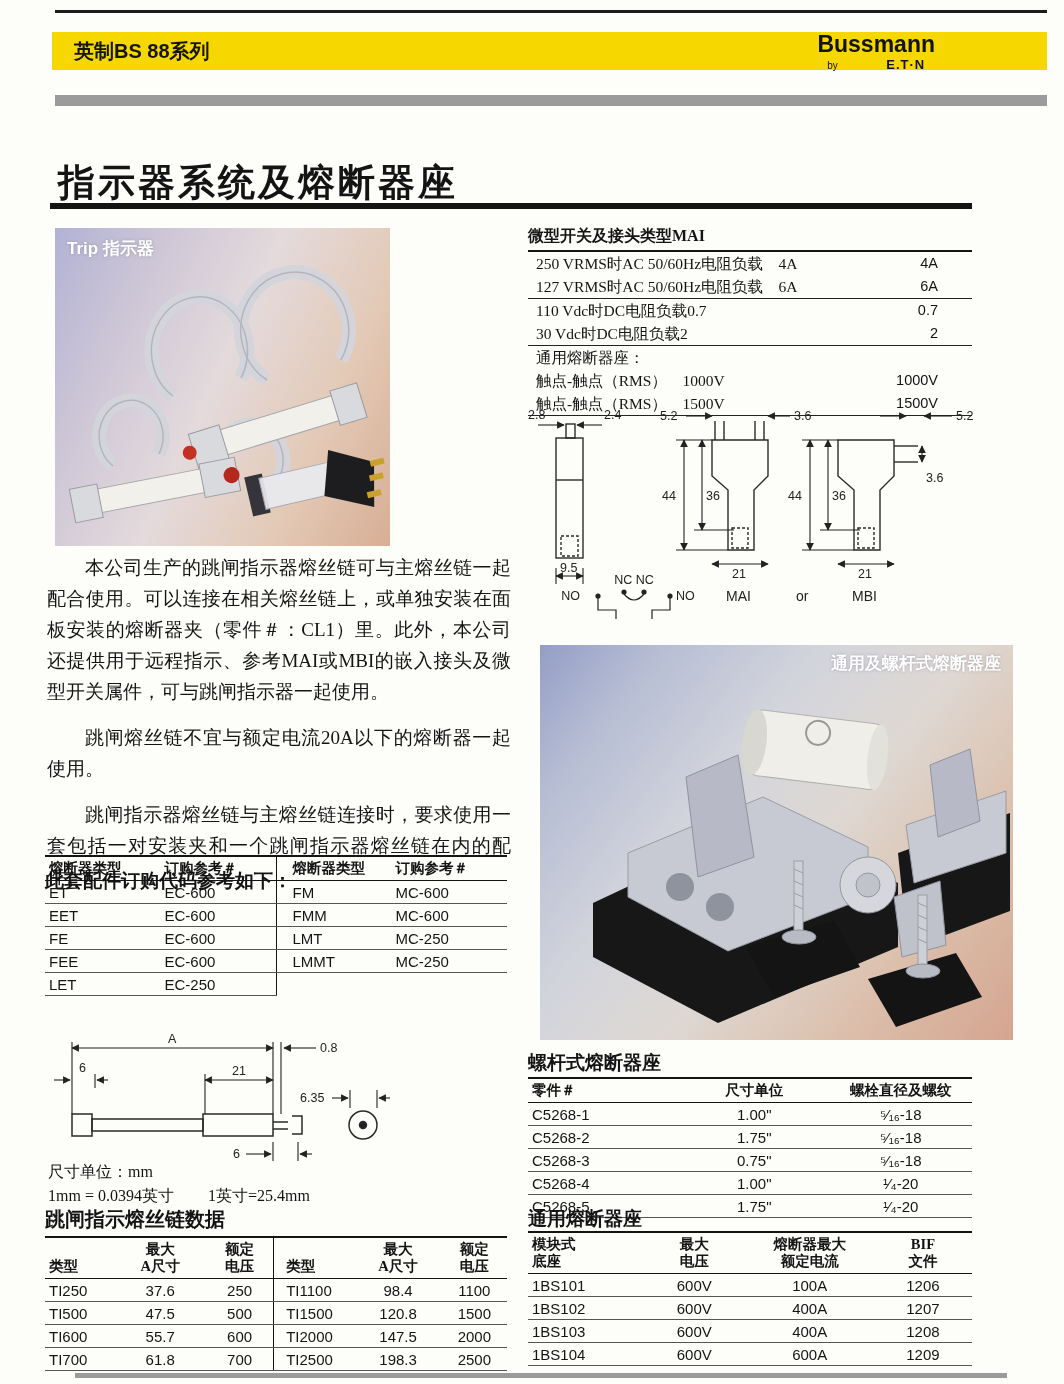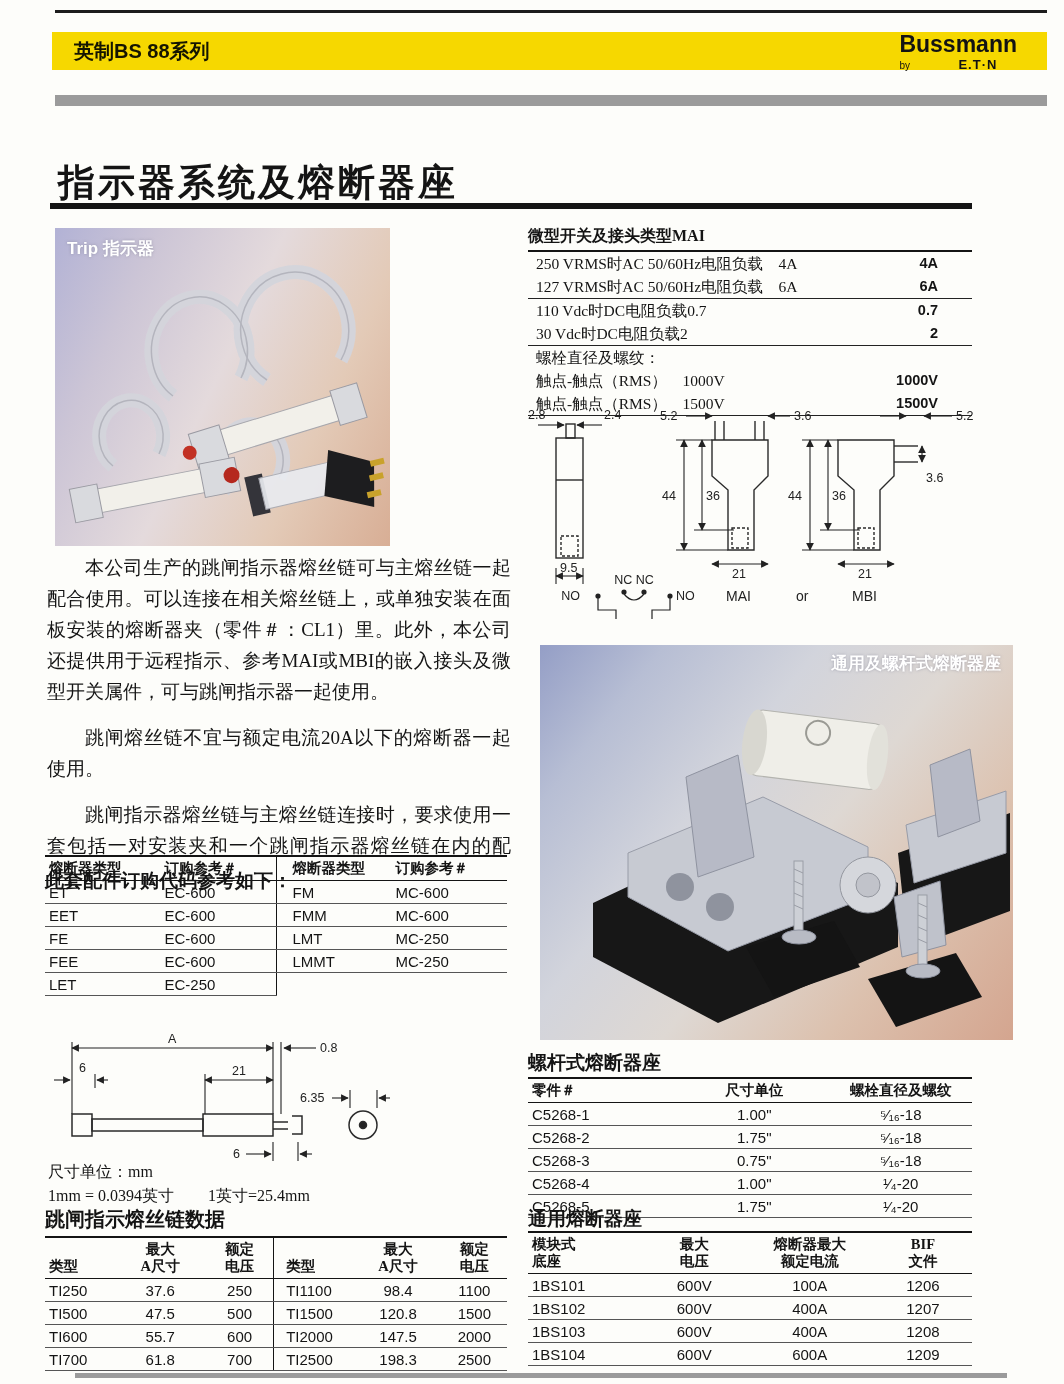--- a/index.html
+++ b/index.html
@@ -2,23 +2,23 @@
 <html><head>
 <meta charset="utf-8">
 <style>
   html,body{margin:0;padding:0;background:#e9e9e9;}
   .page{position:relative;width:1064px;height:1384px;margin:0 auto;background:#fdfdfa;overflow:hidden;
         font-family:"Liberation Serif",serif;color:#141414;}
   
   .topline{position:absolute;left:55px;top:10px;width:992px;height:3px;background:#1c1c1c;}
   .yellowbar{position:absolute;left:52px;top:32px;width:995px;height:38px;background:#f6d800;
              display:flex;align-items:center;justify-content:space-between;box-sizing:border-box;
-             padding:0 30px 0 22px;}
+             padding:0 112px 0 22px;}
   .series{font-family:"Liberation Sans",sans-serif;font-weight:bold;font-size:20px;color:#151500;}
-  .brandblock{line-height:1;text-align:left;transform:translateY(1px);}
+  .brandblock{line-height:1;text-align:center;transform:translateY(1px);}
   .brand{font-family:"Liberation Sans",sans-serif;font-weight:bold;font-size:23px;color:#131313;display:block;}
   .byrow{font-family:"Liberation Sans",sans-serif;color:#131313;margin-top:1px;}
   .by{font-size:10px;}
   .logo{font-size:13px;font-weight:bold;letter-spacing:1px;margin-left:44px;}
   .graybar{position:absolute;left:55px;top:95px;width:992px;height:11px;background:#9b9b9b;}
   .pagetitle{position:absolute;left:50px;top:150px;font-size:37px;font-weight:bold;letter-spacing:3px;}
   .titlerule{position:absolute;left:50px;top:203px;width:922px;height:6px;background:#141414;}
   
   .photo{position:absolute;overflow:hidden;}
   .photo1{left:55px;top:228px;width:335px;height:318px;
@@ -27,21 +27,21 @@
           background:linear-gradient(128deg,#949ec6 0%,#b7bed4 16%,#d2d4dc 36%,#ded8d3 55%,#dcc1ae 76%,#d4a58f 100%);padding-left:28px;}
   .photo-label{position:absolute;color:#fff;font-weight:bold;font-family:"Liberation Sans",sans-serif;
                font-size:17px;text-shadow:0 0 3px rgba(120,120,140,.55);}
   .photo1 .photo-label{left:12px;top:9px;}
   .photo2 .photo-label{right:12px;top:7px;}
   
   .specblock{position:absolute;left:528px;top:226px;width:444px;}
   .spec-title{font-size:16px;font-weight:bold;border-bottom:2px solid #141414;padding-bottom:3px;}
   .spec-table{width:100%;border-collapse:collapse;}
   .spec-table td{font-size:15.5px;padding:1px 0 1px 8px;line-height:21px;}
-  .spec-table td:last-child{text-align:right;font-family:"Liberation Sans",sans-serif;font-weight:bold;
+  .spec-table td:last-child{text-align:right;font-family:"Liberation Sans",sans-serif;font-weight:normal;
                             font-size:14.5px;padding-right:34px;}
   .spec-table tbody{border-bottom:1.6px solid #222;}
   
   .drawsvg{position:absolute;left:528px;top:398px;}
   .fusedimsvg{position:absolute;left:50px;top:1030px;}
   svg text{font-family:"Liberation Sans",sans-serif;font-size:12.5px;fill:#222;}
   text.dlabel{font-size:14px;}
   
   .bodycol{position:absolute;left:47px;top:552px;width:464px;font-size:19px;line-height:31px;
            text-align:justify;}
@@ -162,21 +162,21 @@
             <td>110 Vdc时DC电阻负载0.7</td>
             <td>0.7</td>
           </tr>
           <tr>
             <td>30 Vdc时DC电阻负载2</td>
             <td>2</td>
           </tr>
         </tbody>
       <tbody>
           <tr>
-            <td>螺栓直径及螺纹：</td>
+            <td>通用熔断器座：</td>
             <td></td>
           </tr>
           <tr>
             <td>触点-触点（RMS）　1000V</td>
             <td>1000V</td>
           </tr>
           <tr>
             <td>触点-触点（RMS）　1500V</td>
             <td>1500V</td>
           </tr>

